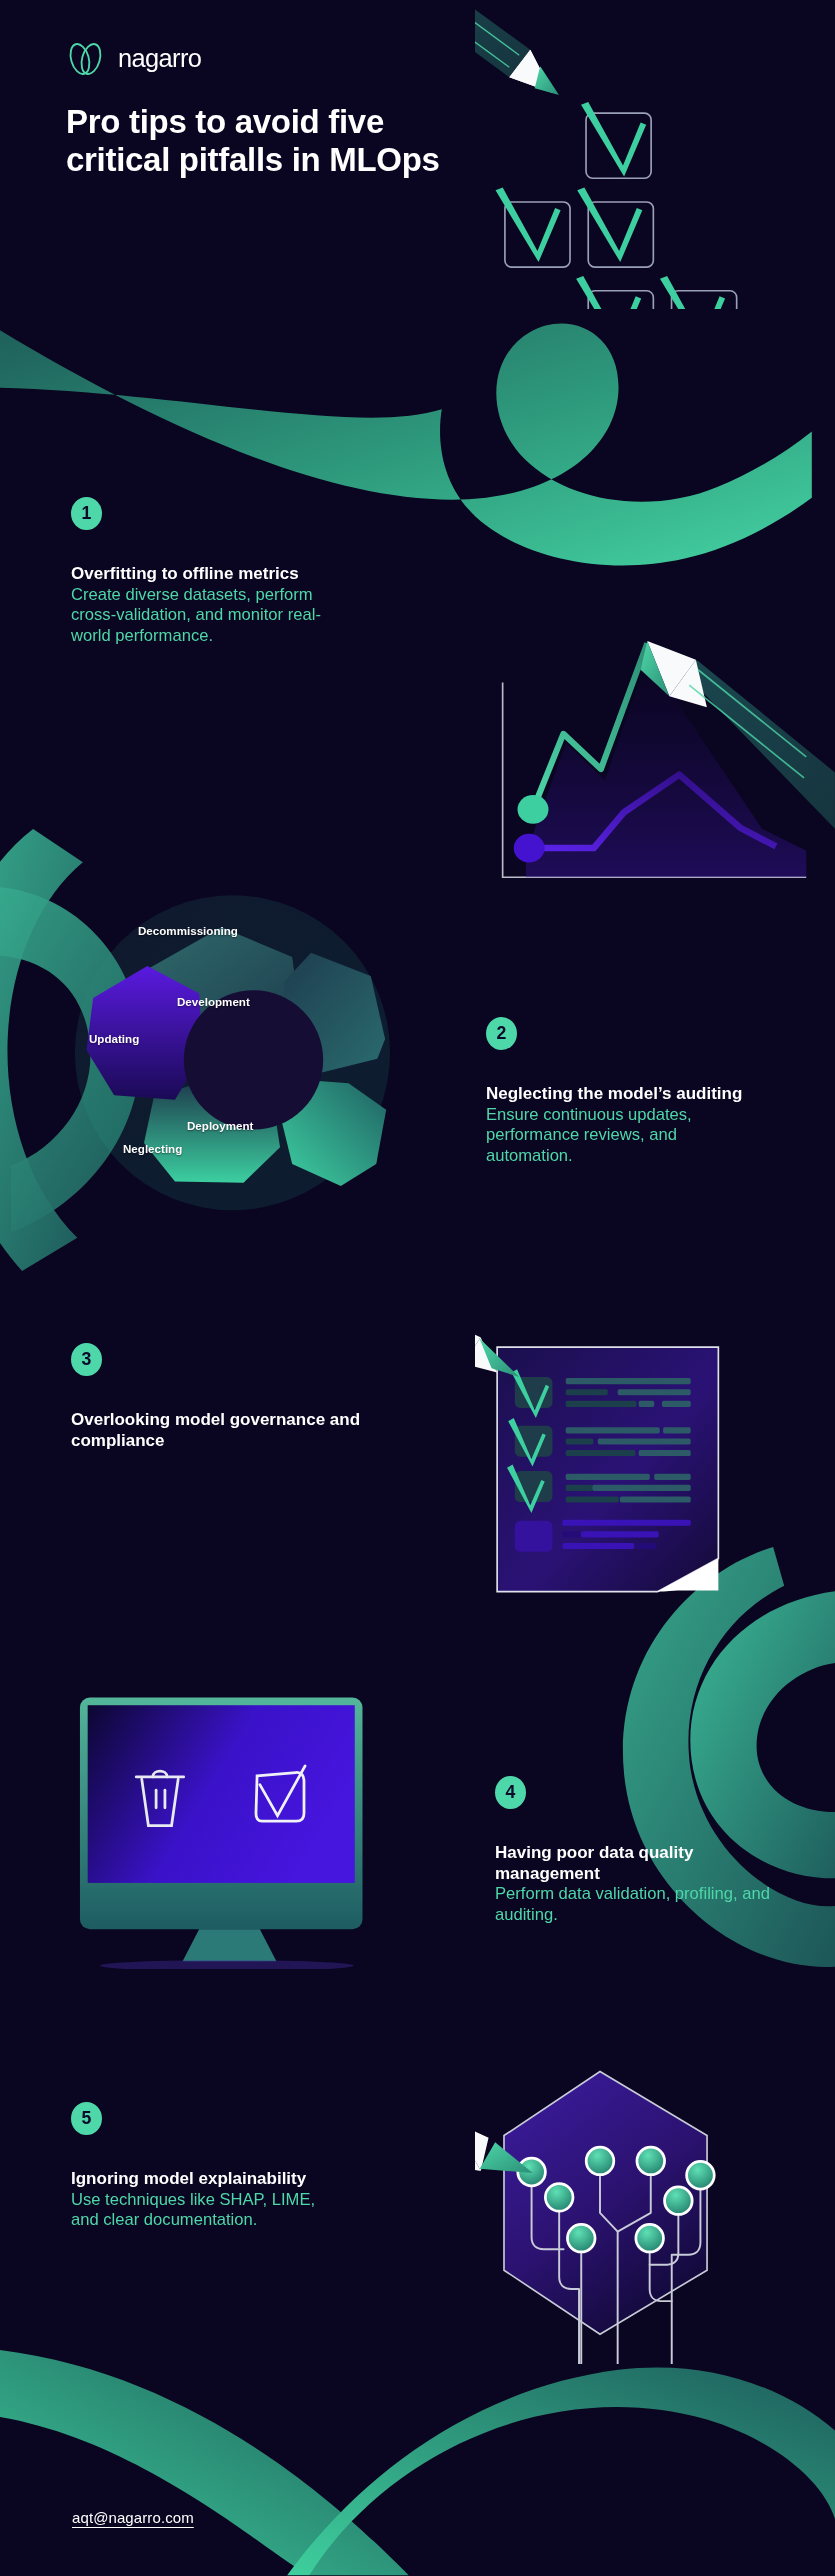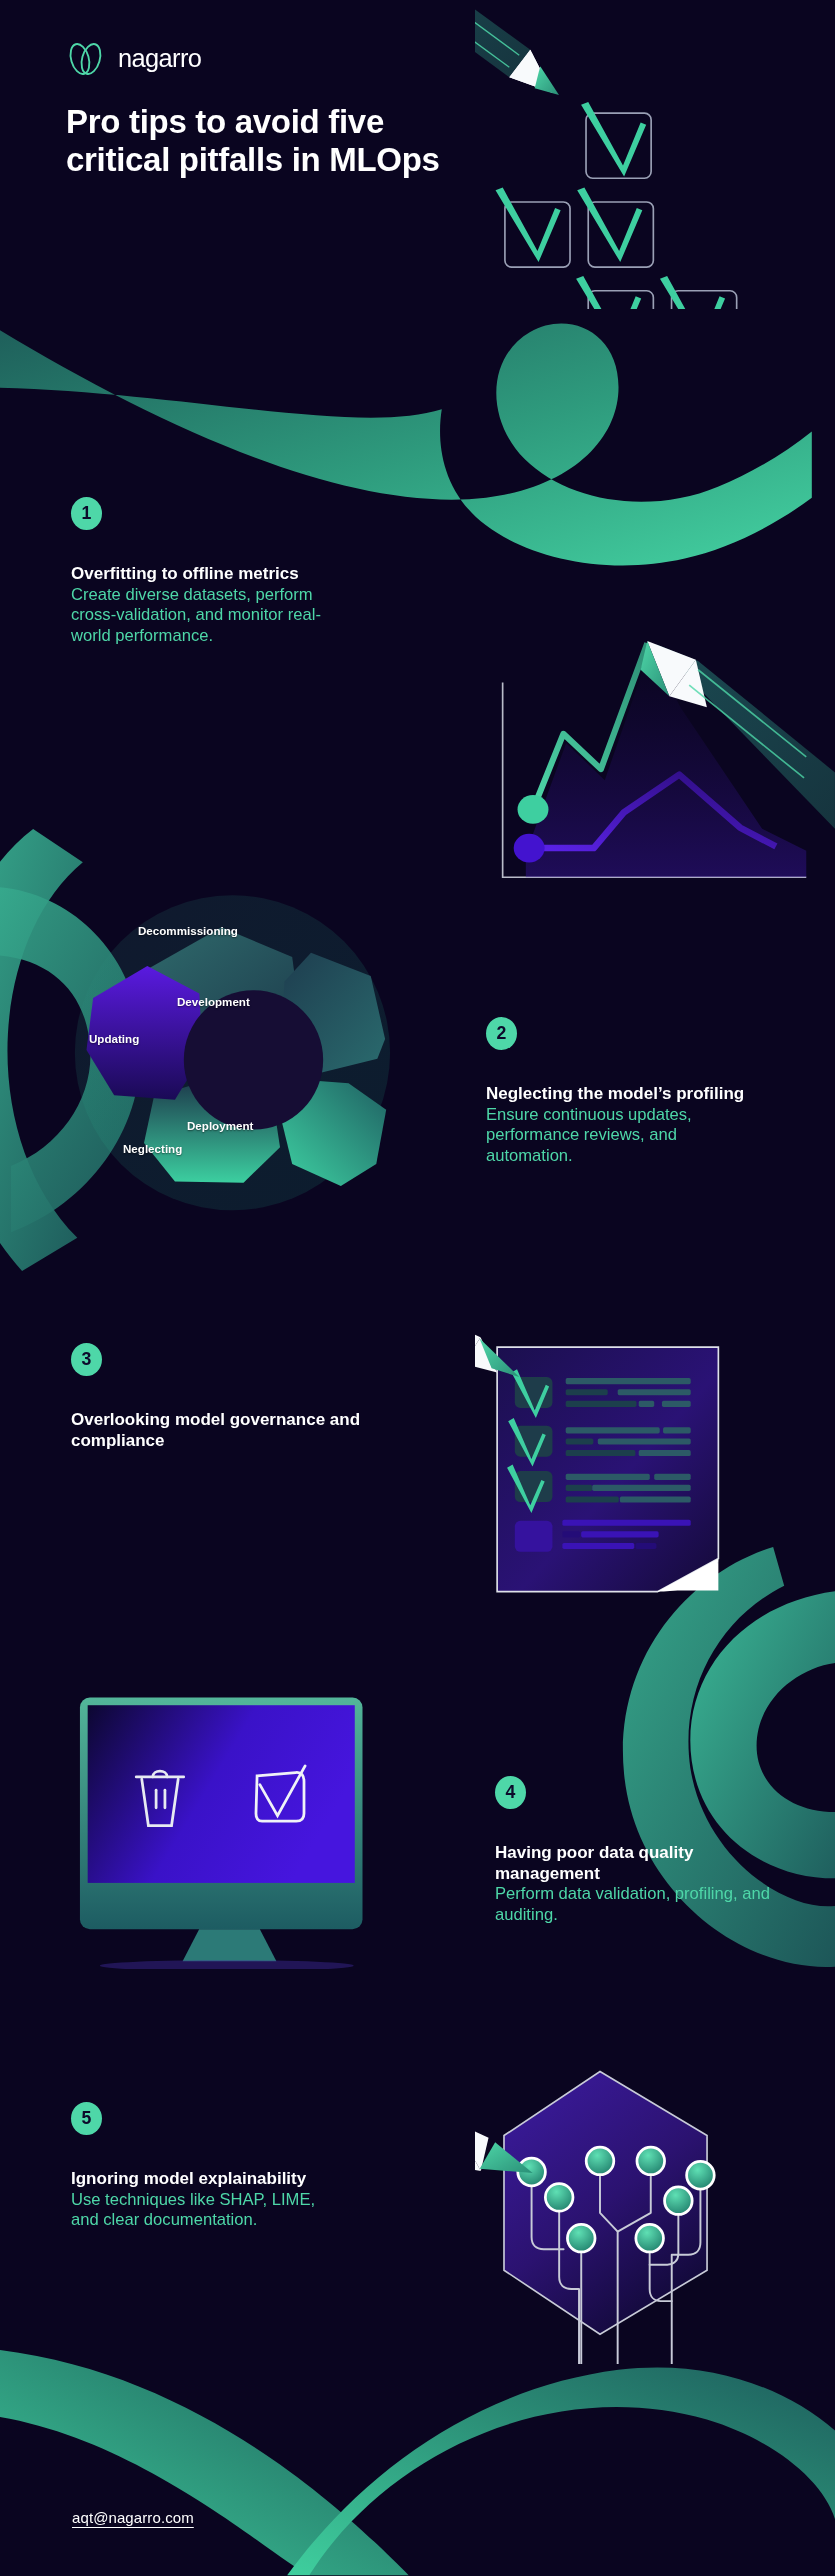--- a/index.html
+++ b/index.html
@@ -276,21 +276,21 @@
     </svg>
     <span class="cyc-label" style="left:65px;  top:62px;margin-left:12px;">Decommissioning</span>
     <span class="cyc-label" style="left:116px;  top:133px;">Development</span>
     <span class="cyc-label" style="left:126px;  top:257px;">Deployment</span>
     <span class="cyc-label" style="left:62px;  top:280px;">Neglecting</span>
     <span class="cyc-label" style="left:28px;   top:170px;">Updating</span>
   </div>
 
   <div class="section sec-narrow" id="sec2">
     <div class="badge">2</div>
-    <div class="sec-title">Neglecting the model’s profiling</div>
+    <div class="sec-title">Neglecting the model’s auditing</div>
     <div class="sec-body">Ensure continuous updates, performance reviews, and automation.</div>
   </div>
 
   <div class="section sec-wide" id="sec3">
     <div class="badge">3</div>
     <div class="sec-title">Overlooking model governance and compliance</div>
   </div>
 
   <svg class="layer" id="ill-doc" viewBox="0 0 452 600">
     <path d="M 40 58 L 440 58 L 440 440 L 330 500 L 40 500 Z" fill="url(#gDoc)"></path>

